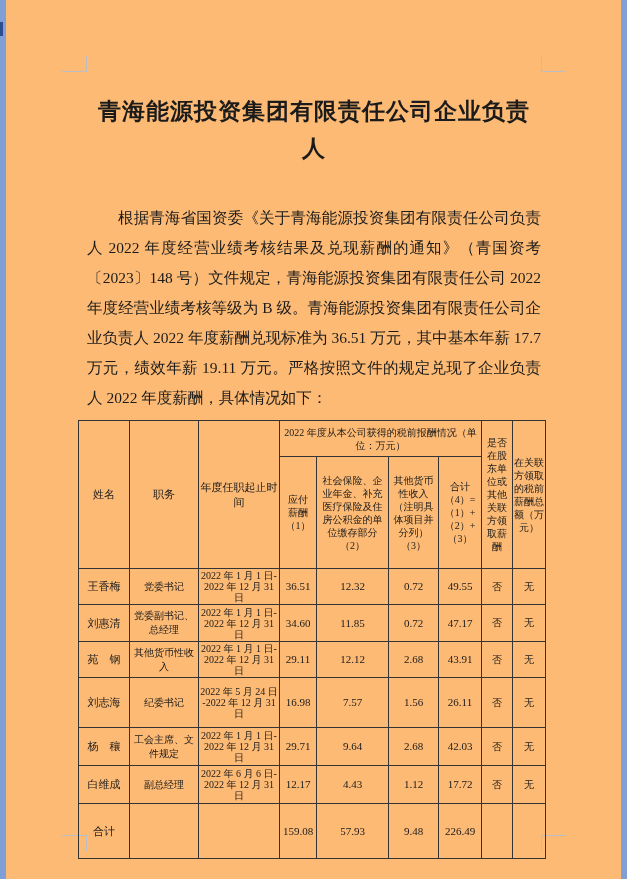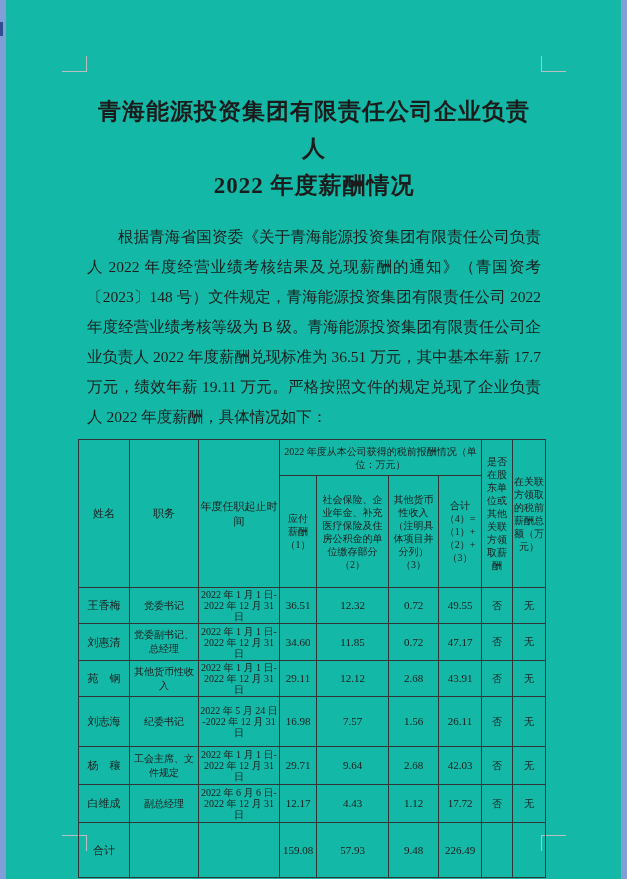--- a/index.html
+++ b/index.html
@@ -3,21 +3,21 @@
 <meta charset="utf-8">
 <style>
   html,body { margin:0; padding:0; }
   body {
     width:627px; height:879px;
     background:#ffffff;
     font-family:"Liberation Serif", serif;
     color:#1b1b1b;
     overflow:hidden;
   }
-  .page { position:relative; width:627px; height:879px; background:#14b8a6; }
+  .page { position:relative; width:627px; height:879px; background:#fdba74; }
 
   .edge { position:absolute; top:0; bottom:0; width:6px; background:#7f9fd6; }
   .edge.left  { left:0; }
   .edge.right { right:0; }
   .edge-accent { position:absolute; left:0; top:22px; width:3px; height:14px; background:#2e4d8f; }
 
   .corner { position:absolute; width:24px; height:15px; border:0 solid #b9bfc4; }
   .corner.tl { left:62px;  top:56px;  border-right-width:1px; border-bottom-width:1px; }
   .corner.tr { left:541px; top:56px;  border-left-width:1px;  border-bottom-width:1px; }
   .corner.bl { left:62px;  top:835px; border-right-width:1px; border-top-width:1px; }
@@ -26,21 +26,21 @@
   .content { position:absolute; left:87px; top:71px; width:454px; }
 
   h1.doc-title {
     margin:22px 0 0 0;
     font-size:23px; font-weight:bold;
     text-align:center; line-height:37px; letter-spacing:1px;
   }
   h1.doc-title span { display:block; }
 
   p.body-par {
-    margin:18px 0 0 0;
+    margin:36px 0 0 0;
     font-size:15.5px; line-height:30px;
     text-align:justify; text-indent:2em;
   }
 
   table.salary {
     border-collapse:collapse;
     table-layout:fixed;
     width:467px;
     margin:7px 0 0 -9px;
     font-size:10px;
@@ -75,21 +75,20 @@
   <div class="edge-accent"></div>
 
   <div class="corner tl"></div>
   <div class="corner tr"></div>
   <div class="corner bl"></div>
   <div class="corner br"></div>
 
   <div class="content">
     <h1 class="doc-title">
       <span>青海能源投资集团有限责任公司企业负责人</span>
-      <span>2022 年度薪酬情况</span>
     </h1>
 
     <p class="body-par">根据青海省国资委《关于青海能源投资集团有限责任公司负责人 2022 年度经营业绩考核结果及兑现薪酬的通知》（青国资考〔2023〕148 号）文件规定，青海能源投资集团有限责任公司 2022 年度经营业绩考核等级为 B 级。青海能源投资集团有限责任公司企业负责人 2022 年度薪酬兑现标准为 36.51 万元，其中基本年薪 17.7 万元，绩效年薪 19.11 万元。严格按照文件的规定兑现了企业负责人 2022 年度薪酬，具体情况如下：</p>
 
     <table class="salary">
       <colgroup>
         <col style="width:51px">
           <col style="width:69px">
           <col style="width:81px">
         <col style="width:37px">

